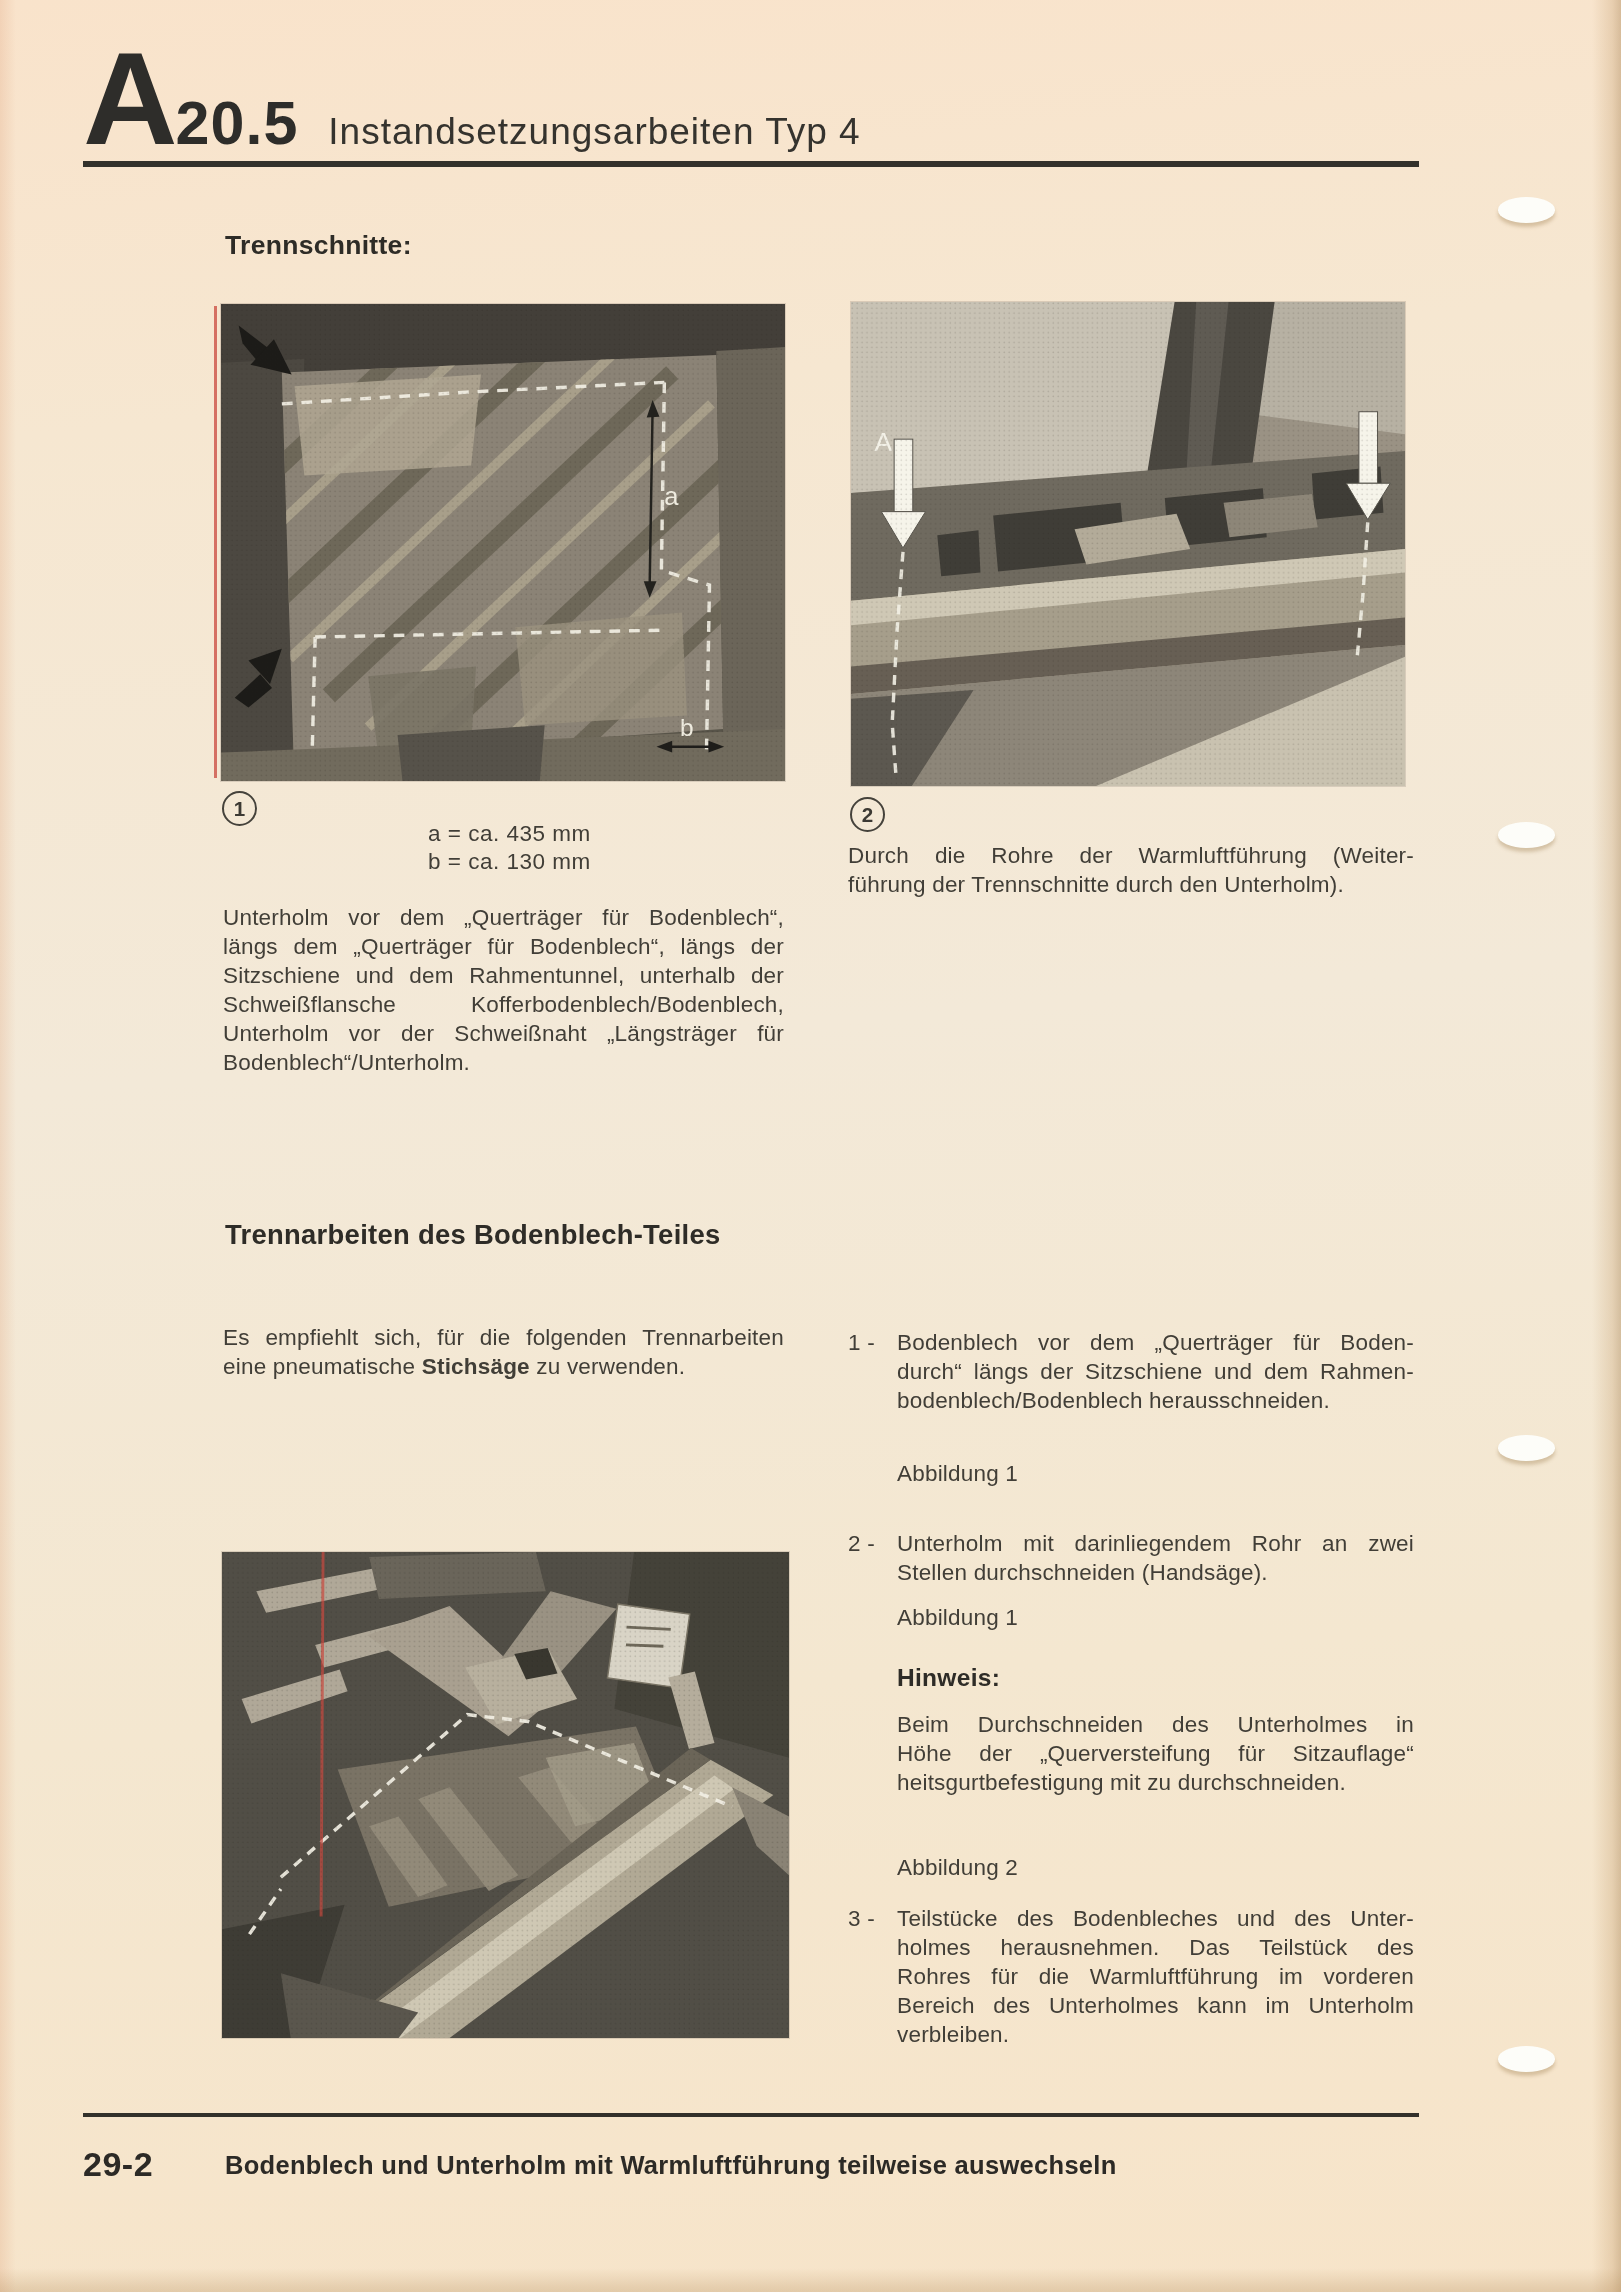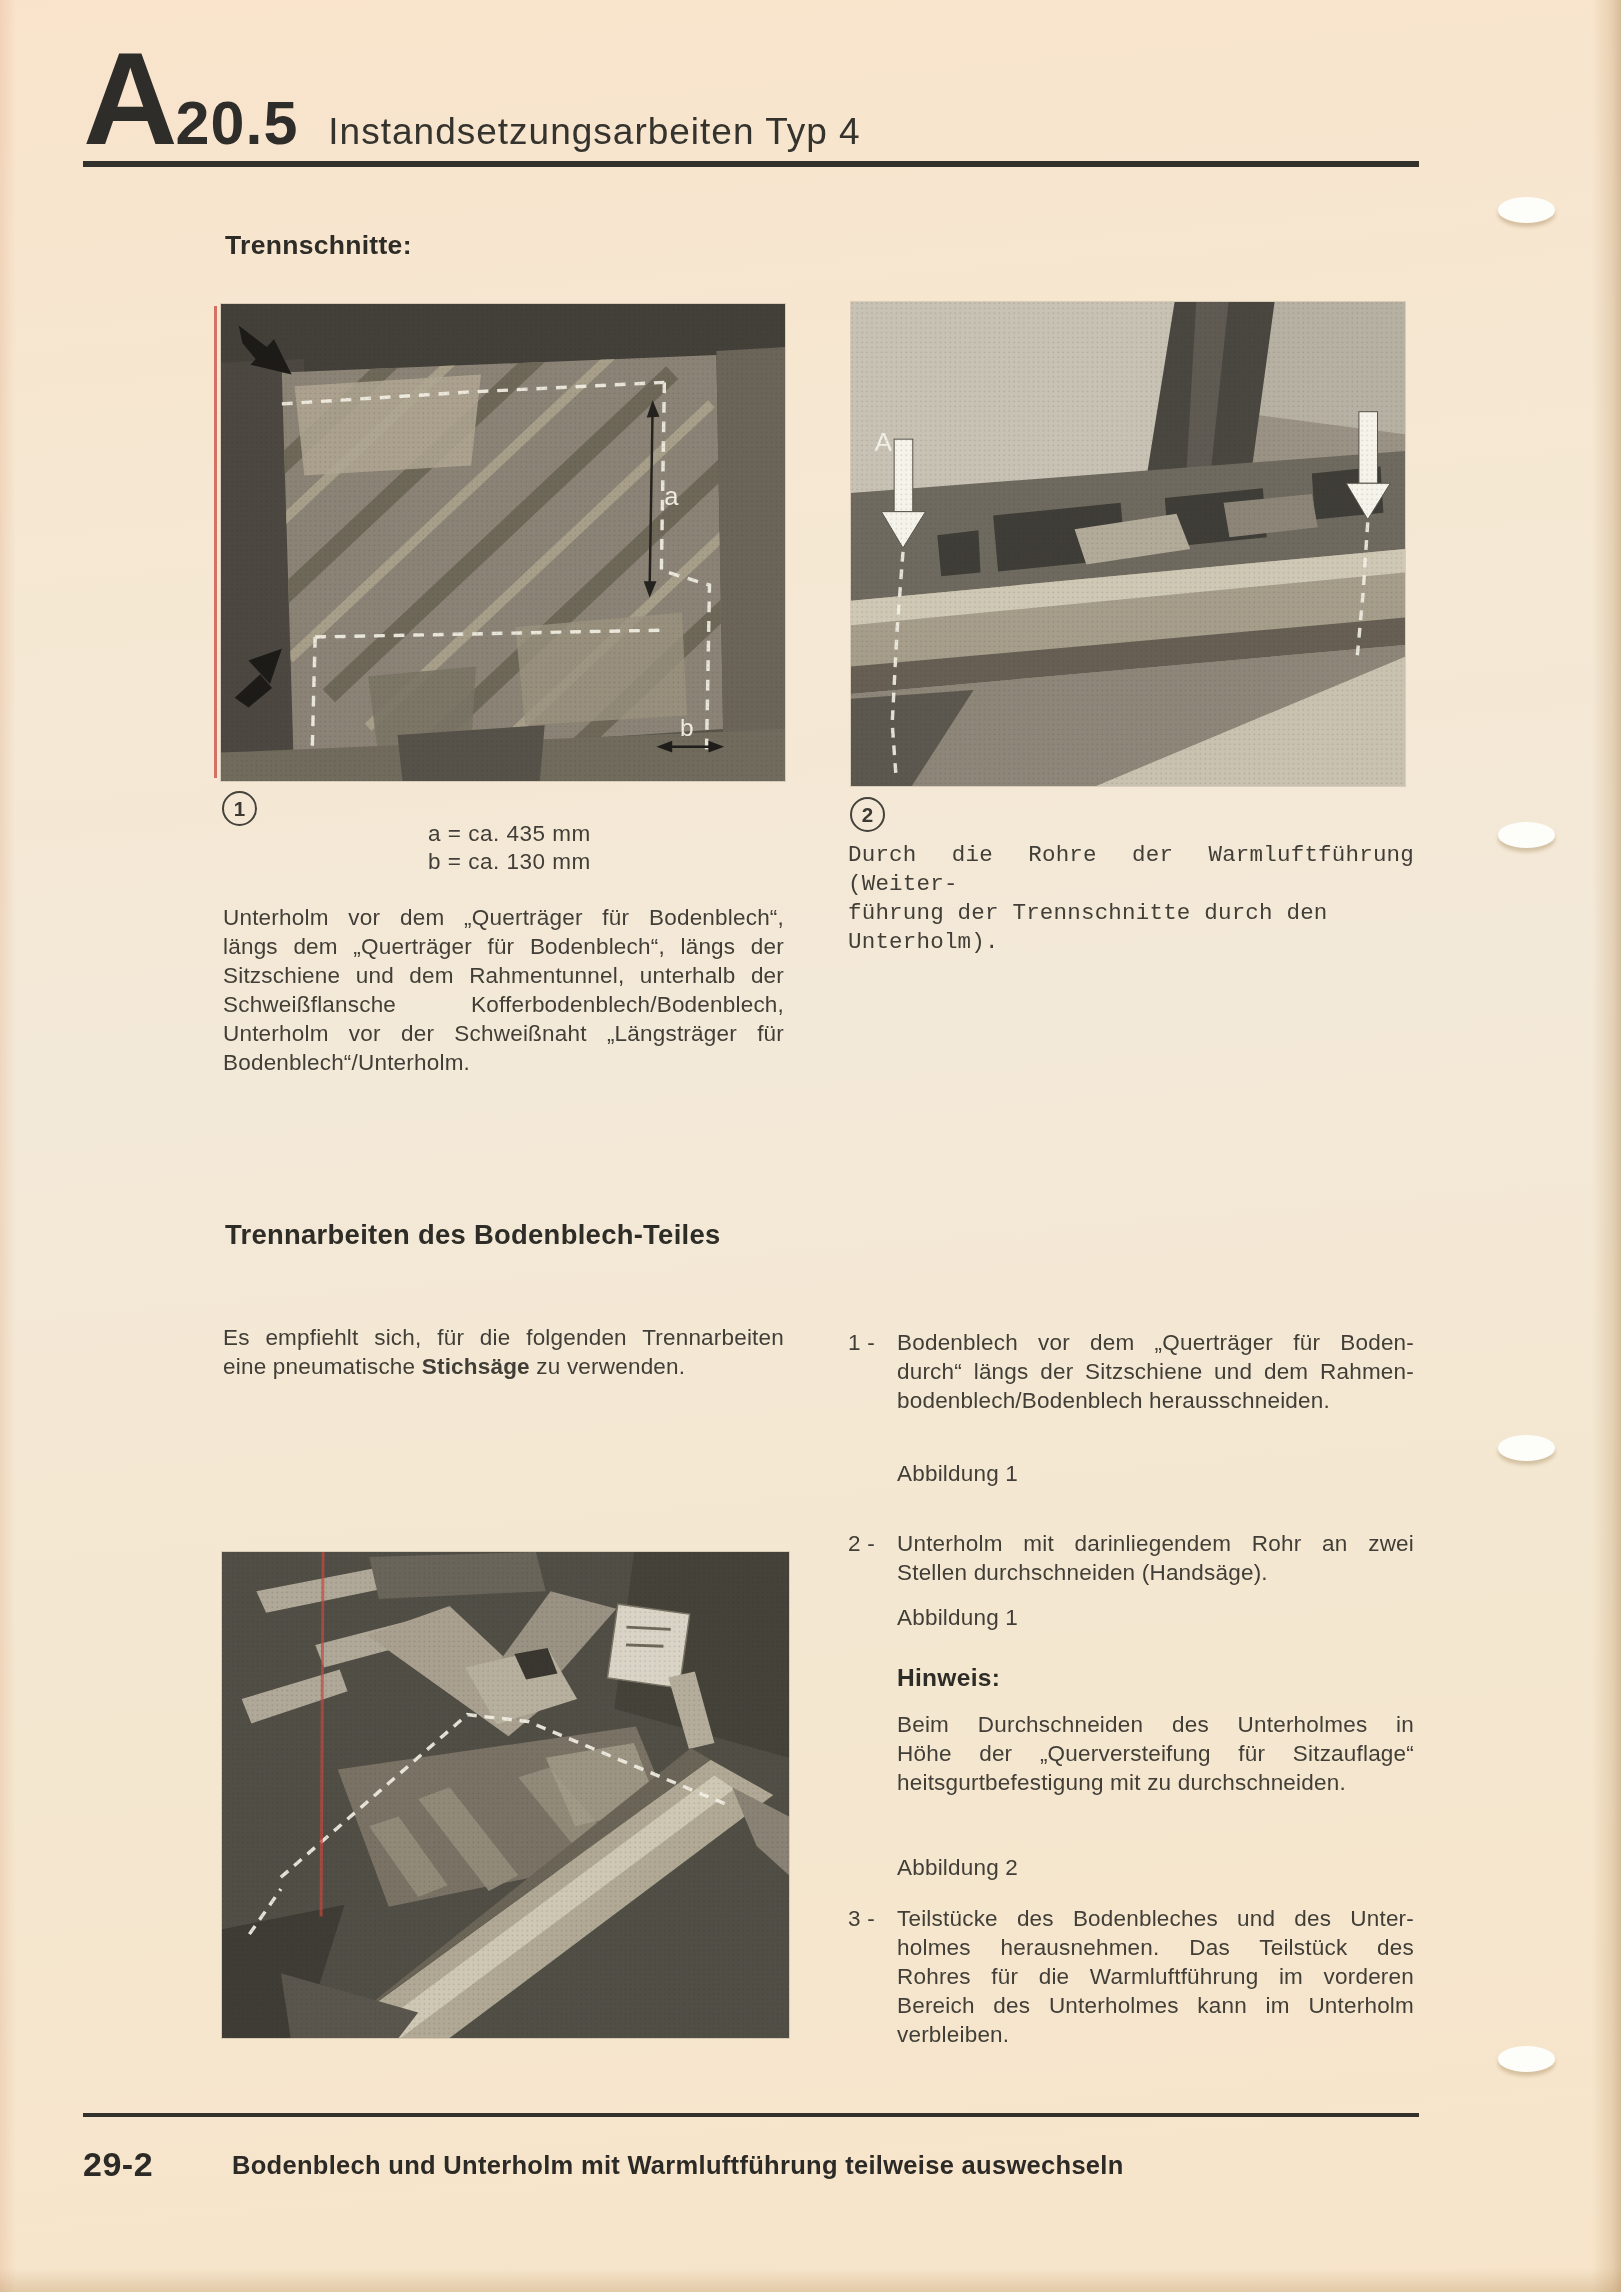--- a/index.html
+++ b/index.html
@@ -169,21 +169,21 @@
   </div>
 
   <div class="abs redline" style="left:214px;top:306px;height:472px;"></div>
 
   <div class="abs circ" style="left:222px;top:791px;">1</div>
   <div class="abs circ" style="left:850px;top:797px;">2</div>
 
   <div class="abs cap" style="left:428px;top:821px;">a = ca. 435 mm</div>
   <div class="abs cap" style="left:428px;top:849px;">b = ca. 130 mm</div>
 
-  <div class="abs" style="left:848px;top:841px;width:566px;font-family:Liberation Mono, monospace;">
+  <div class="abs" style="left:848px;top:841px;width:566px;">
     <div class="bl j">Durch die Rohre der Warmluftführung (Weiter-</div>
     <div class="bl">führung der Trennschnitte durch den Unterholm).</div>
   </div>
 
   <div class="abs" style="left:223px;top:903px;width:561px;">
     <div class="bl j">Unterholm vor dem „Querträger für Bodenblech“,</div>
     <div class="bl j">längs dem „Querträger für Bodenblech“, längs der</div>
     <div class="bl j">Sitzschiene und dem Rahmentunnel, unterhalb der</div>
     <div class="bl j">Schweißflansche Kofferbodenblech/Bodenblech,</div>
     <div class="bl j">Unterholm vor der Schweißnaht „Längsträger für</div>
@@ -285,21 +285,21 @@
         <path d="M 28,390 L 60,344"></path>
       </g>
 
       <line x1="103" y1="0" x2="101" y2="372" stroke="rgba(201,72,62,0.7)" stroke-width="3"></line>
       <rect width="578" height="496" fill="url(#ht3)"></rect>
     </svg>
   </div>
 
   <div class="abs rule" style="top:2113px;height:3.9px;"></div>
   <div class="abs pgnum" style="left:83px;top:2145px;">29-2</div>
-  <div class="abs fttl" style="left:232px;top:2151px;">Bodenblech und Unterholm mit Warmluftführung teilweise auswechseln</div>
+  <div class="abs fttl" style="left:225px;top:2151px;">Bodenblech und Unterholm mit Warmluftführung teilweise auswechseln</div>
 
   <div class="abs hole" style="left:1498px;top:197px;"></div>
   <div class="abs hole" style="left:1498px;top:822px;"></div>
   <div class="abs hole" style="left:1498px;top:1435px;"></div>
   <div class="abs hole" style="left:1498px;top:2046px;"></div>
 
   <div class="abs edge-l"></div>
   <div class="abs edge-r"></div>
   <div class="abs edge-b"></div>
 

